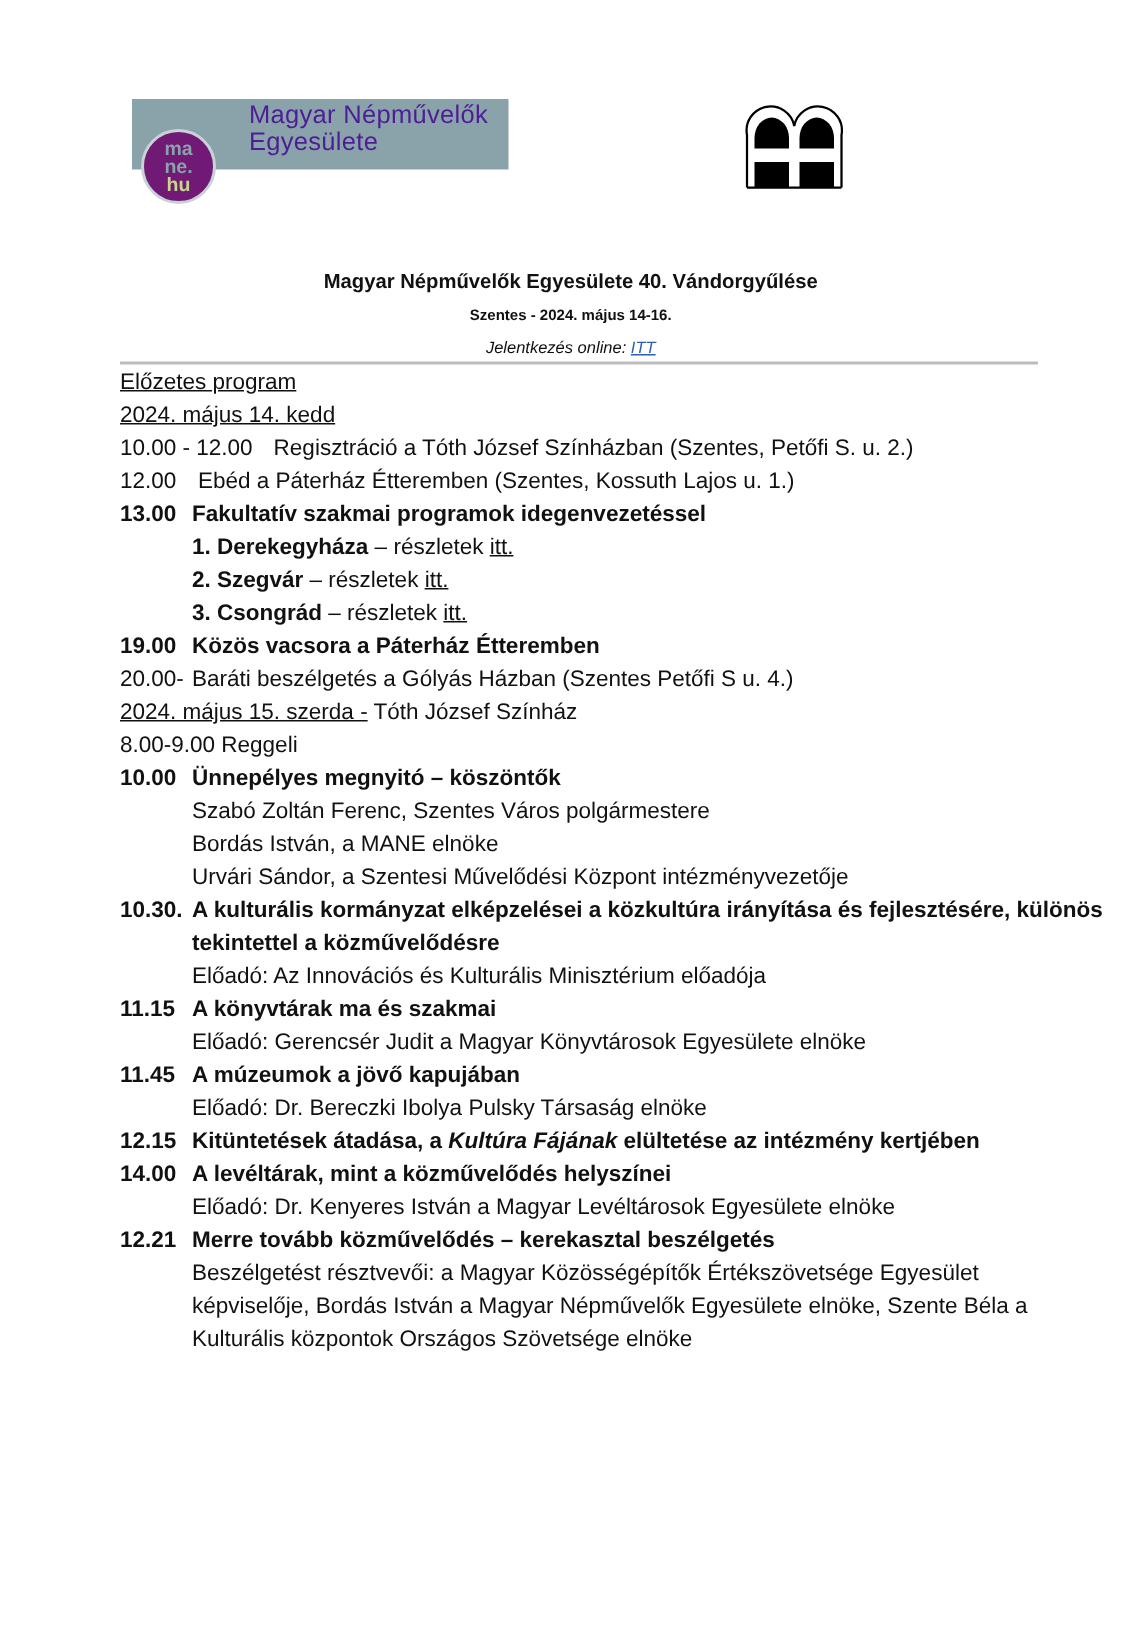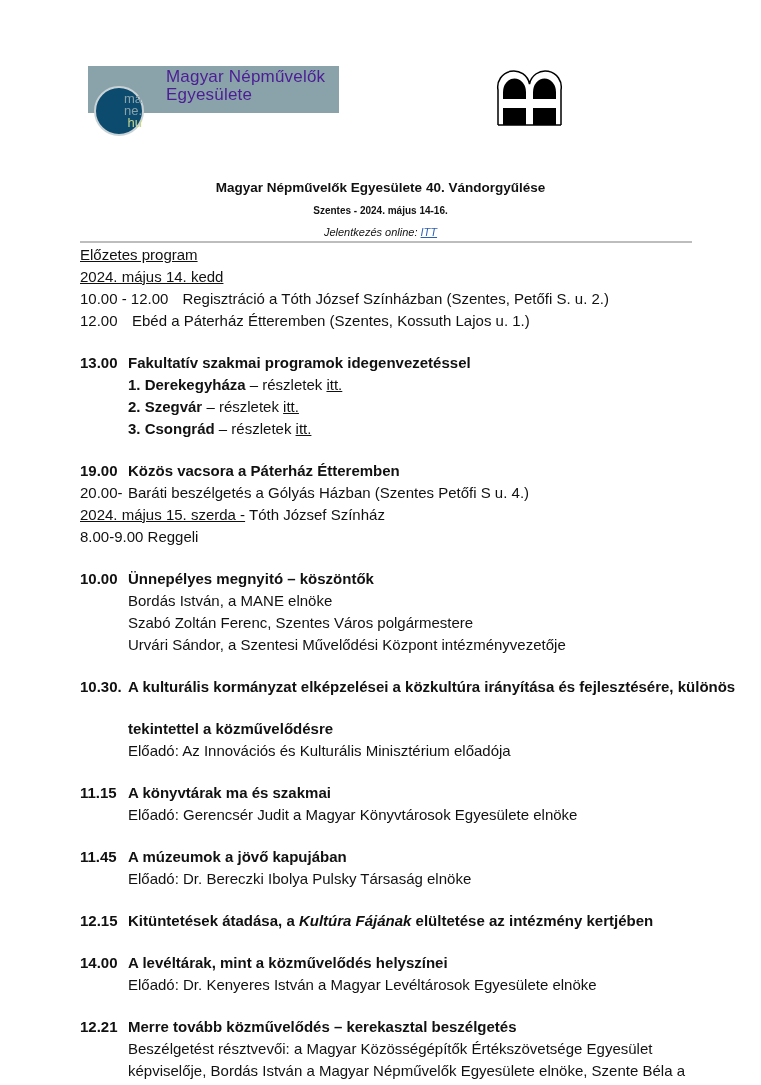--- a/index.html
+++ b/index.html
@@ -3,35 +3,35 @@
 <meta charset="utf-8">
 <style>
   html, body { margin: 0; padding: 0; background: #ffffff; }
   body { width: 761px; height: 1085px; position: relative; overflow: hidden;
          font-family: "Liberation Sans", sans-serif; color: #111; }
   .logo-left { position: absolute; left: 88px; top: 66px; width: 251px; height: 47px;
                background: #8aa3ab; }
   .logo-left .txt { position: absolute; left: 78px; top: 2px; color: #4c1d95;
                     font-size: 17px; line-height: 18px; letter-spacing: 0.2px; }
   .logo-circle { position: absolute; left: 94px; top: 86px; width: 50px; height: 50px;
-                 border-radius: 50%; background: #0c4a6e; border: 2px solid #c9d3d6;
-                 box-sizing: border-box; text-align: right; font-size: 13px; line-height: 12px;
-                 color: #8aa3ab; padding-top: 5px; }
+                 border-radius: 50%; background: #701a75; border: 2px solid #c9d3d6;
+                 box-sizing: border-box; text-align: center; font-size: 13px; line-height: 12px;
+                 color: #8aa3ab; padding-top: 5px; font-weight: bold; }
   .logo-circle .hu { color: #c7d68f; }
   .logo-right { position: absolute; left: 496px; top: 68px; width: 67px; height: 58px; }
   .titles { position: absolute; left: 0; top: 178px; width: 761px; text-align: center; }
   .t1 { font-weight: bold; font-size: 13.5px; line-height: 20px; }
   .t2 { font-weight: bold; font-size: 10px; line-height: 26px; }
   .t3 { font-style: italic; font-size: 11px; line-height: 16px; }
   .t3 a { color: #2b5fb4; text-decoration: underline; }
   .rule { position: absolute; left: 80px; top: 241px; width: 612px; height: 2px; background: #bdbdbd; }
   .content { position: absolute; left: 80px; top: 244px; width: 620px; font-size: 15px; }
   .line { height: 22px; line-height: 22px; white-space: nowrap; }
   .u { text-decoration: underline; }
-  .b { font-weight: bold; margin-top: 20px; }
+  .b { font-weight: bold; }
   .ind { padding-left: 48px; }
   .time { display: inline-block; min-width: 48px; }
 </style>
 </head>
 <body>
 
 <div class="logo-left">
   <div class="txt">
     <div>Magyar Népművelők</div>
     <div>Egyesülete</div>
@@ -70,22 +70,22 @@
   <div class="line b"><span class="time">13.00</span><span>Fakultatív szakmai programok idegenvezetéssel</span></div>
   <div class="line ind"><b>1. Derekegyháza</b><span> – részletek </span><a class="u">itt.</a></div>
   <div class="line ind"><b>2. Szegvár</b><span> – részletek </span><a class="u">itt.</a></div>
   <div class="line ind"><b>3. Csongrád</b><span> – részletek </span><a class="u">itt.</a></div>
   <div class="line b"><span class="time">19.00</span><span>Közös vacsora a Páterház Étteremben</span></div>
   <div class="line"><span class="time">20.00-</span><span>Baráti beszélgetés a Gólyás Házban (Szentes Petőfi S u. 4.)</span></div>
 
   <div class="line"><span class="u">2024. május 15. szerda -</span><span> Tóth József Színház</span></div>
   <div class="line">8.00-9.00 Reggeli</div>
   <div class="line b"><span class="time">10.00</span><span>Ünnepélyes megnyitó – köszöntők</span></div>
+  <div class="line ind">Szabó Zoltán Ferenc, Szentes Város polgármestere</div>
   <div class="line ind">Bordás István, a MANE elnöke</div>
-  <div class="line ind">Szabó Zoltán Ferenc, Szentes Város polgármestere</div>
   <div class="line ind">Urvári Sándor, a Szentesi Művelődési Központ intézményvezetője</div>
 
   <div class="line b"><span class="time">10.30.</span><span>A kulturális kormányzat elképzelései a közkultúra irányítása és fejlesztésére, különös</span></div>
   <div class="line b ind">tekintettel a közművelődésre</div>
   <div class="line ind">Előadó: Az Innovációs és Kulturális Minisztérium előadója</div>
 
   <div class="line b"><span class="time">11.15</span><span>A könyvtárak ma és szakmai</span></div>
   <div class="line ind">Előadó: Gerencsér Judit a Magyar Könyvtárosok Egyesülete elnöke</div>
 
   <div class="line b"><span class="time">11.45</span><span>A múzeumok a jövő kapujában</span></div>

